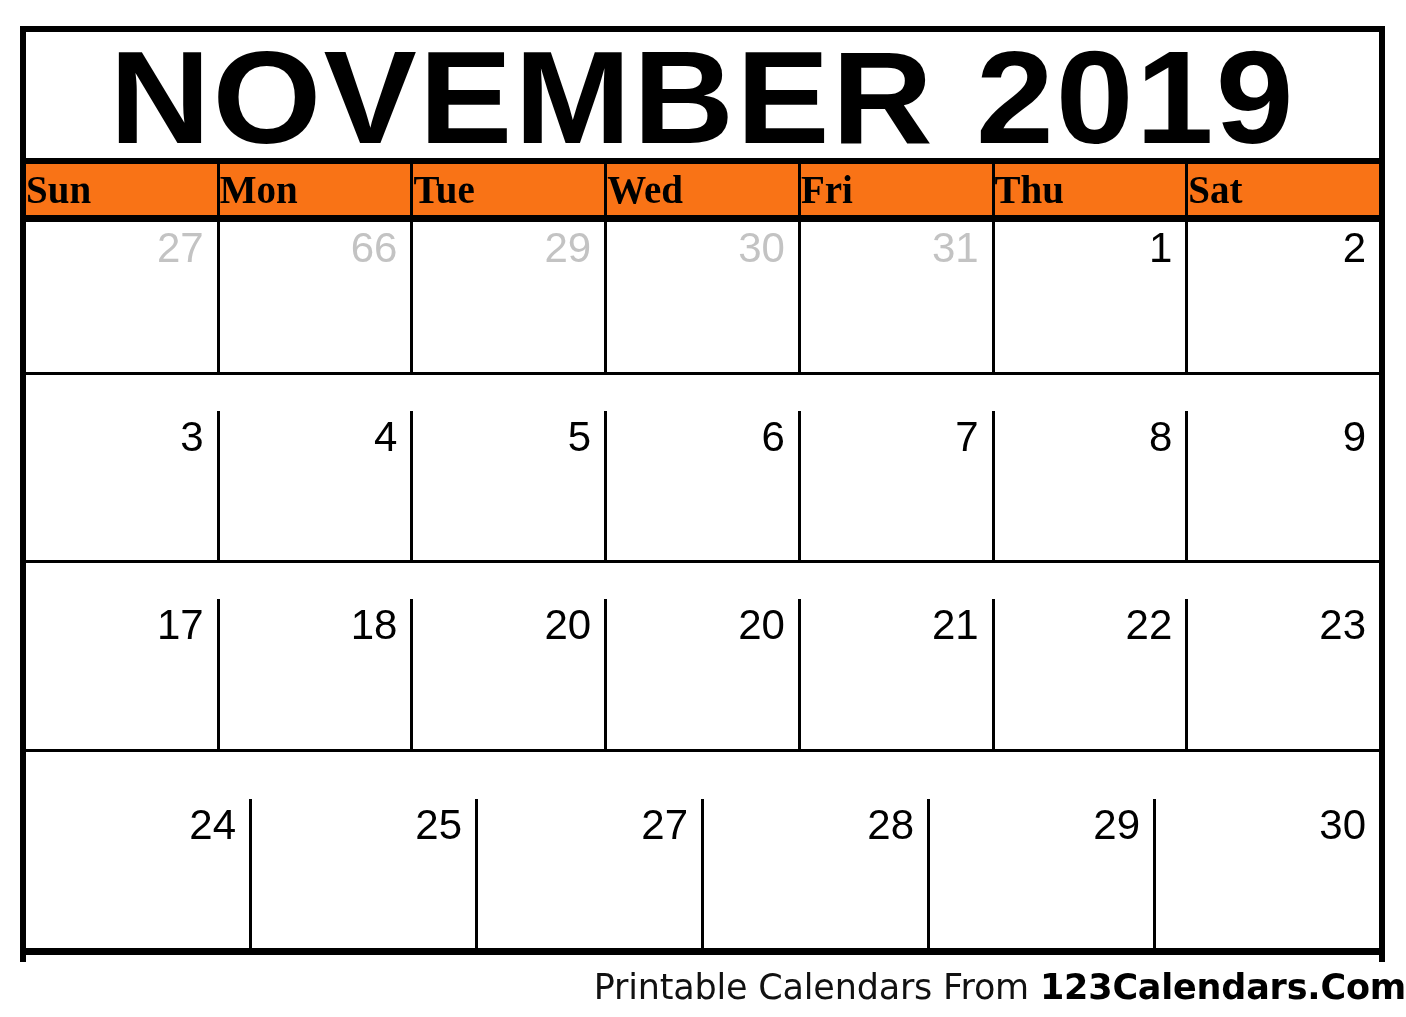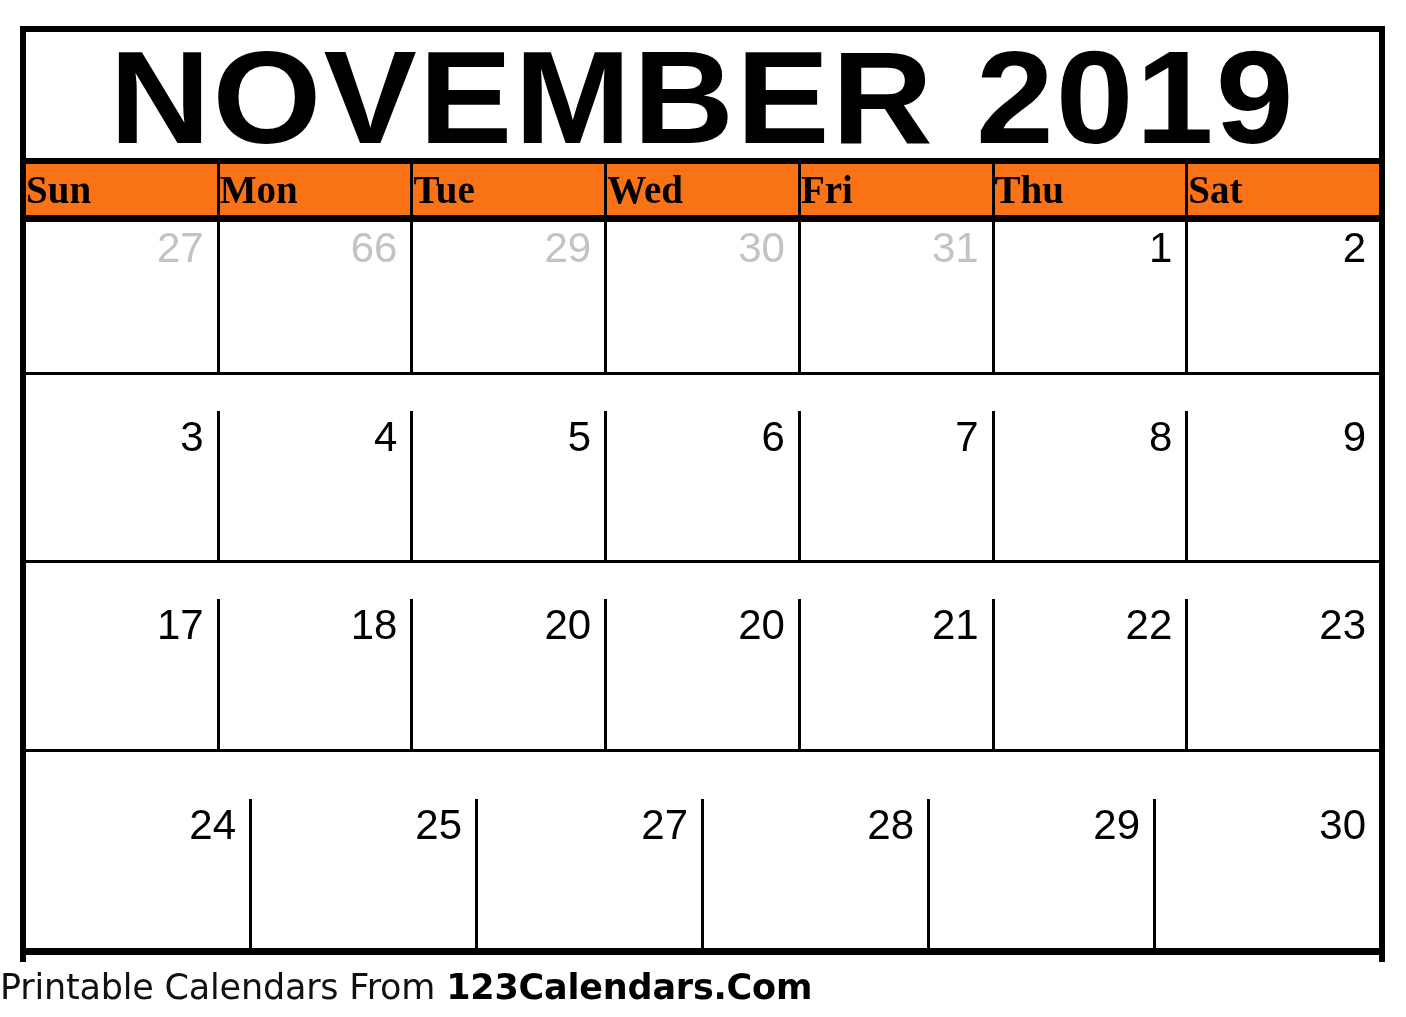--- a/index.html
+++ b/index.html
@@ -130,21 +130,21 @@
     white-space: nowrap;
   }
   .day-cell.adjacent .day-number { color: #c3c3c3; }
 
   
   .footer {
     position: absolute;
     left: 0;
     top: 966px;
     width: 1406px;
-    text-align: left;
+    text-align: right;
     white-space: nowrap;
   }
   .footer-text {
     font-family: "DejaVu Sans", sans-serif;
     font-size: 35px;
     line-height: 1.2;
     color: #111111;
     letter-spacing: -0.2px;
   }
   .footer-brand {

